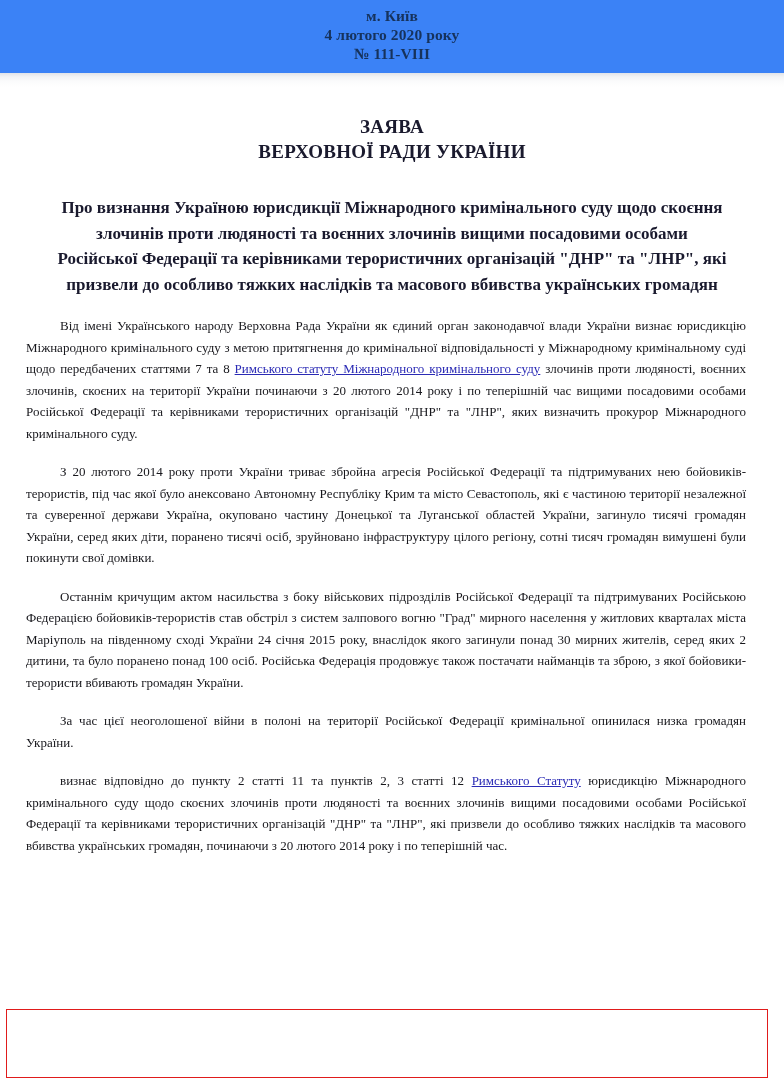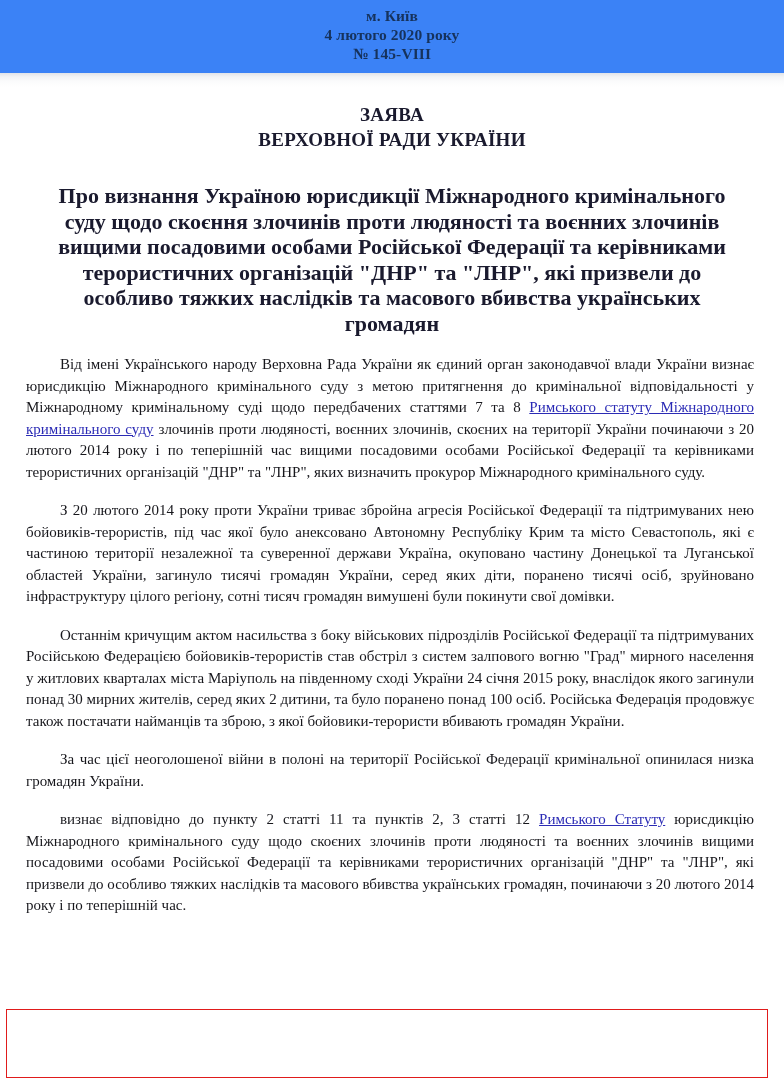--- a/index.html
+++ b/index.html
@@ -40,43 +40,43 @@
                 rgba(255,255,255,0) 100%);
   }
 
   
   .doc-title {
     text-align: center;
     font-weight: bold;
     font-size: 19px;
     line-height: 25px;
     color: #1a1a2e;
-    margin-top: 15px;
+    margin-top: 27px;
     letter-spacing: 0.3px;
   }
   .doc-subtitle {
     text-align: center;
     font-weight: bold;
-    font-size: 22px;
+    font-size: 17px;
     line-height: 25.5px;
     color: #1a1a2e;
     margin: 31px 57px 0 57px;
   }
 
   
   .body-wrap {
     margin: 0 26px;
     padding-top: 18px;
   }
   p.para {
     text-align: justify;
     text-justify: inter-word;
-    font-size: 15px;
+    font-size: 13px;
     line-height: 21.5px;
-    margin: 0 4px 17px 0;
+    margin: 0 12px 17px 0;
     text-indent: 34px;
     color: #17171c;
   }
   p.para:last-child { margin-bottom: 0; }
 
   a.doclink {
     color: #2b2bb5;
     text-decoration: underline;
   }
 
@@ -91,21 +91,21 @@
     box-sizing: border-box;
     pointer-events: none;
   }
 </style>
 </head>
 <body>
 
 <div class="header-band" style="background: #3b82f6;">
   <div class="meta-line">м. Київ</div>
   <div class="meta-line">4 лютого 2020 року</div>
-  <div class="meta-line">№ 145-VIII</div>
+  <div class="meta-line">№ 111-VIII</div>
 </div>
 <div class="header-shadow"></div>
 
 <div class="doc-title">
   <div>ЗАЯВА</div>
   <div>ВЕРХОВНОЇ РАДИ УКРАЇНИ</div>
 </div>
 
 <div class="doc-subtitle">Про визнання Україною юрисдикції Міжнародного кримінального суду щодо скоєння злочинів проти людяності та воєнних злочинів вищими посадовими особами Російської Федерації та керівниками терористичних організацій "ДНР" та "ЛНР", які призвели до особливо тяжких наслідків та масового вбивства українських громадян</div>
 

